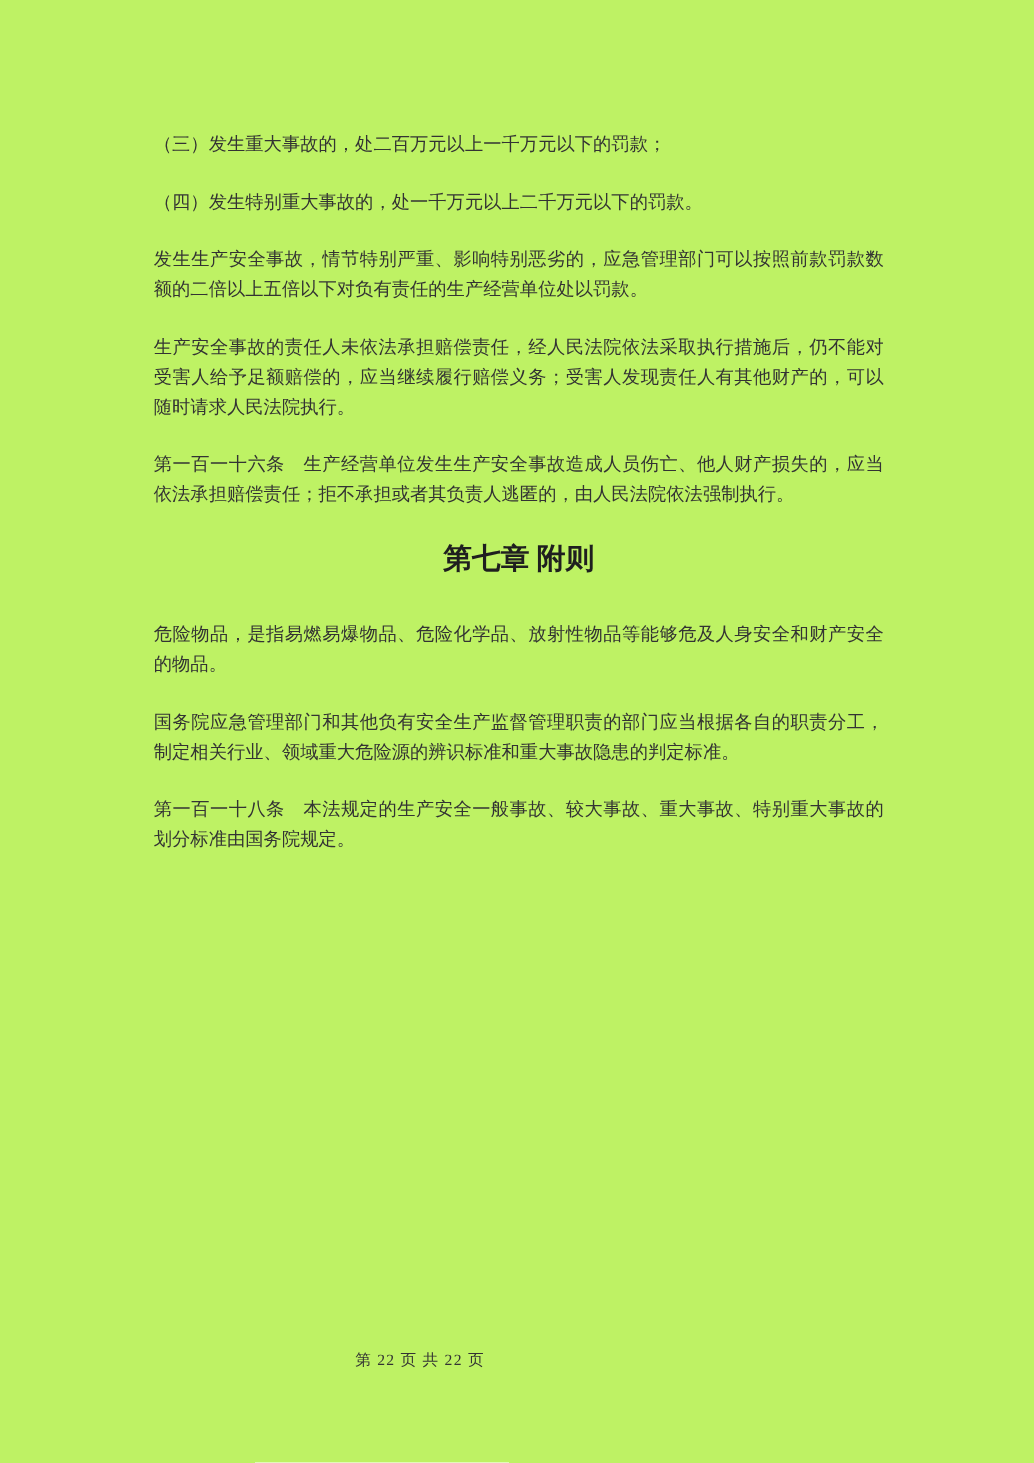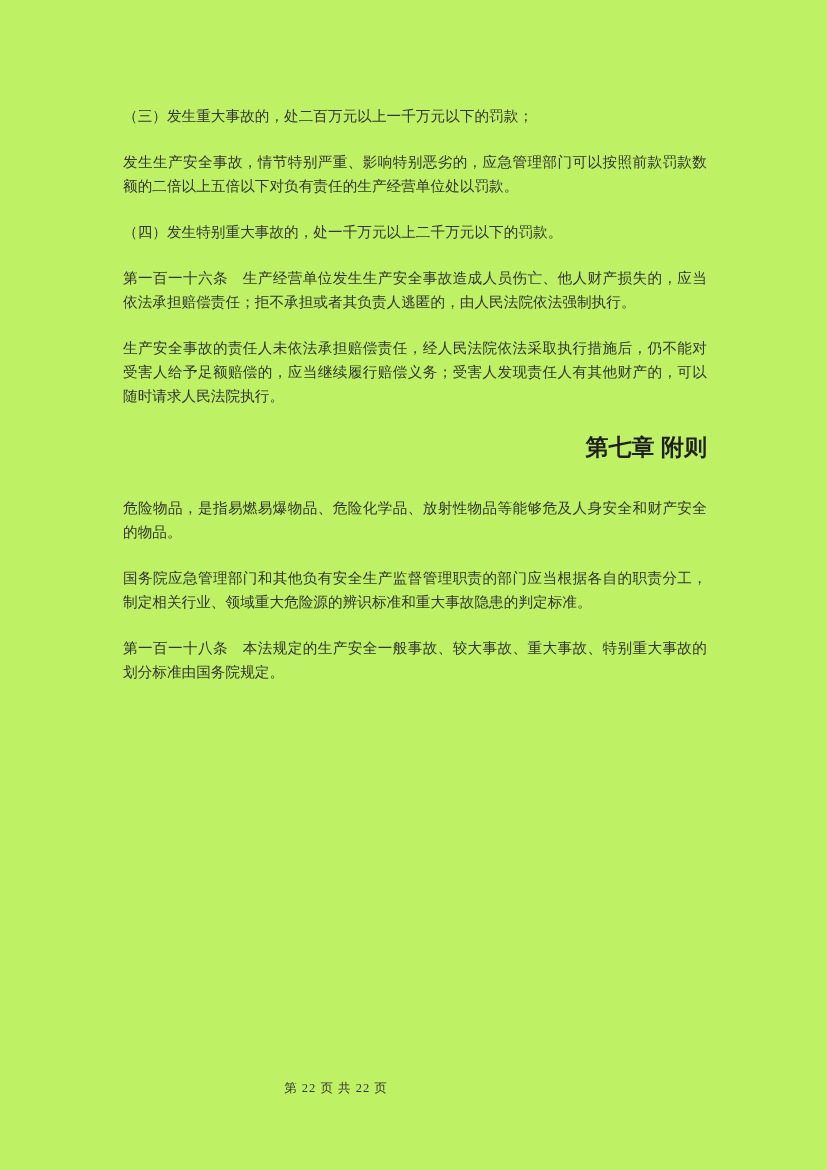--- a/index.html
+++ b/index.html
@@ -22,25 +22,25 @@
   p.body-text {
     margin: 0 0 22px 0;
     font-size: 14.6px;
     line-height: 24px;
     text-align: justify;
     text-justify: inter-ideograph;
     letter-spacing: 0.05px;
     color: #333333;
   }
   h1.chapter-heading {
-    font-family: Liberation Sans, sans-serif;
+    font-family: Liberation Serif, serif;
     font-weight: 700;
     font-size: 23px;
     line-height: 34px;
-    text-align: right;
+    text-align: center;
     margin: 14px 0 32px 0;
     color: #1f1f1f;
   }
   .page-footer {
     position: absolute;
     top: 1080px;
     left: 0;
     width: 672px;
     text-align: center;
     font-size: 12.5px;
@@ -50,28 +50,28 @@
   }
 </style>
 </head>
 <body>
 
 <div class="page">
   <div class="content">
 
     <p class="body-text">（三）发生重大事故的，处二百万元以上一千万元以下的罚款；</p>
 
+    <p class="body-text">（四）发生特别重大事故的，处一千万元以上二千万元以下的罚款。</p>
+
     <p class="body-text">发生生产安全事故，情节特别严重、影响特别恶劣的，应急管理部门可以按照前款罚款数额的二倍以上五倍以下对负有责任的生产经营单位处以罚款。</p>
 
-    <p class="body-text">（四）发生特别重大事故的，处一千万元以上二千万元以下的罚款。</p>
 
+    <p class="body-text">生产安全事故的责任人未依法承担赔偿责任，经人民法院依法采取执行措施后，仍不能对受害人给予足额赔偿的，应当继续履行赔偿义务；受害人发现责任人有其他财产的，可以随时请求人民法院执行。</p>
 
     <p class="body-text">第一百一十六条　生产经营单位发生生产安全事故造成人员伤亡、他人财产损失的，应当依法承担赔偿责任；拒不承担或者其负责人逃匿的，由人民法院依法强制执行。</p>
-
-    <p class="body-text">生产安全事故的责任人未依法承担赔偿责任，经人民法院依法采取执行措施后，仍不能对受害人给予足额赔偿的，应当继续履行赔偿义务；受害人发现责任人有其他财产的，可以随时请求人民法院执行。</p>
 
     <h1 class="chapter-heading">第七章 附则</h1>
 
 
     <p class="body-text">危险物品，是指易燃易爆物品、危险化学品、放射性物品等能够危及人身安全和财产安全的物品。</p>
 
 
     <p class="body-text">国务院应急管理部门和其他负有安全生产监督管理职责的部门应当根据各自的职责分工，制定相关行业、领域重大危险源的辨识标准和重大事故隐患的判定标准。</p>
 
     <p class="body-text">第一百一十八条　本法规定的生产安全一般事故、较大事故、重大事故、特别重大事故的划分标准由国务院规定。</p>

